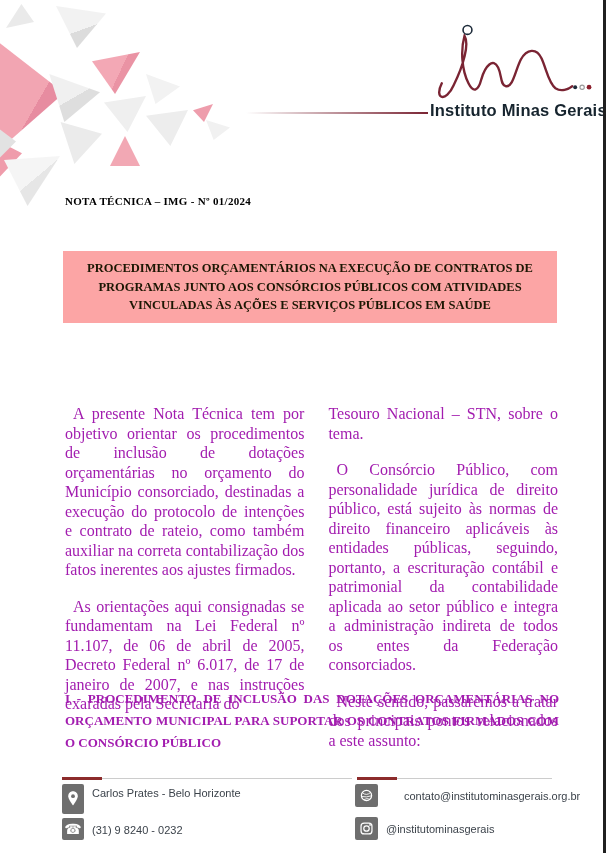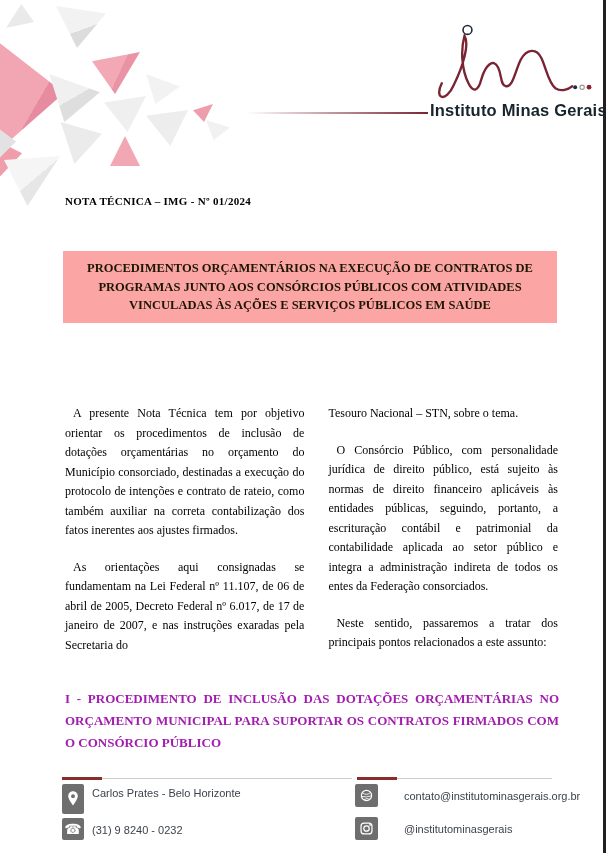--- a/index.html
+++ b/index.html
@@ -36,21 +36,21 @@
 
   
   .doc-title{position:absolute;left:65px;top:195px;font-size:11px;font-weight:bold;
              letter-spacing:0.3px;color:#000;}
   .banner{position:absolute;left:63px;top:251px;width:466px;padding:8px 14px;
           background:#fca5a5;text-align:center;font-weight:bold;font-size:12.5px;
           line-height:18.5px;color:#1c1703;}
   .subtitle{position:absolute;left:282px;top:319px;width:276px;font-weight:bold;
             font-size:12.5px;line-height:21px;text-align:justify;color:#0d0d0d;}
   .cols{position:absolute;left:65px;top:404px;width:493px;display:flex;
-        font-size:12px;line-height:19.5px;text-align:justify;color:#000000;}
+        font-size:16px;line-height:19.5px;text-align:justify;color:#a21caf;}
   .col-left{width:245px;}
   .col-right{width:235px;margin-left:24px;}
   .cols p{margin:0 0 17px 0;text-indent:8px;}
   .cols p.no-indent{text-indent:0;}
   .section-heading{position:absolute;left:65px;top:688px;width:494px;font-weight:bold;
                    font-size:13px;line-height:22px;text-align:justify;color:#a21caf;}
 
   
   .div-red{position:absolute;top:777px;height:3px;background:#8c2b2b;}
   .div-gray{position:absolute;top:778px;height:1px;background:#cccccc;}
@@ -60,21 +60,21 @@
           align-items:center;justify-content:center;color:#fff;}
   .f-text{position:absolute;font-family:"Liberation Sans", sans-serif;font-size:11px;
           line-height:14px;color:#3c434b;}
   .ic-pin{left:62px;top:784px;width:22px;height:30px;}
   .tx-addr{left:92px;top:786px;}
   .ic-phone{left:62px;top:818px;width:22px;height:22px;font-size:14px;}
   .tx-phone{left:92px;top:823px;}
   .ic-mail{left:355px;top:784px;width:23px;height:23px;}
   .tx-mail{left:404px;top:789px;}
   .ic-insta{left:355px;top:817px;width:23px;height:23px;}
-  .tx-insta{left:404px;top:822px;}
+  .tx-insta{left:386px;top:822px;}
 </style>
 </head>
 <body>
 
 <div class="page">
 
   <div class="deco">
     <span class="tri t1"></span>
     <span class="tri t2"></span>
     <span class="tri t3"></span>

